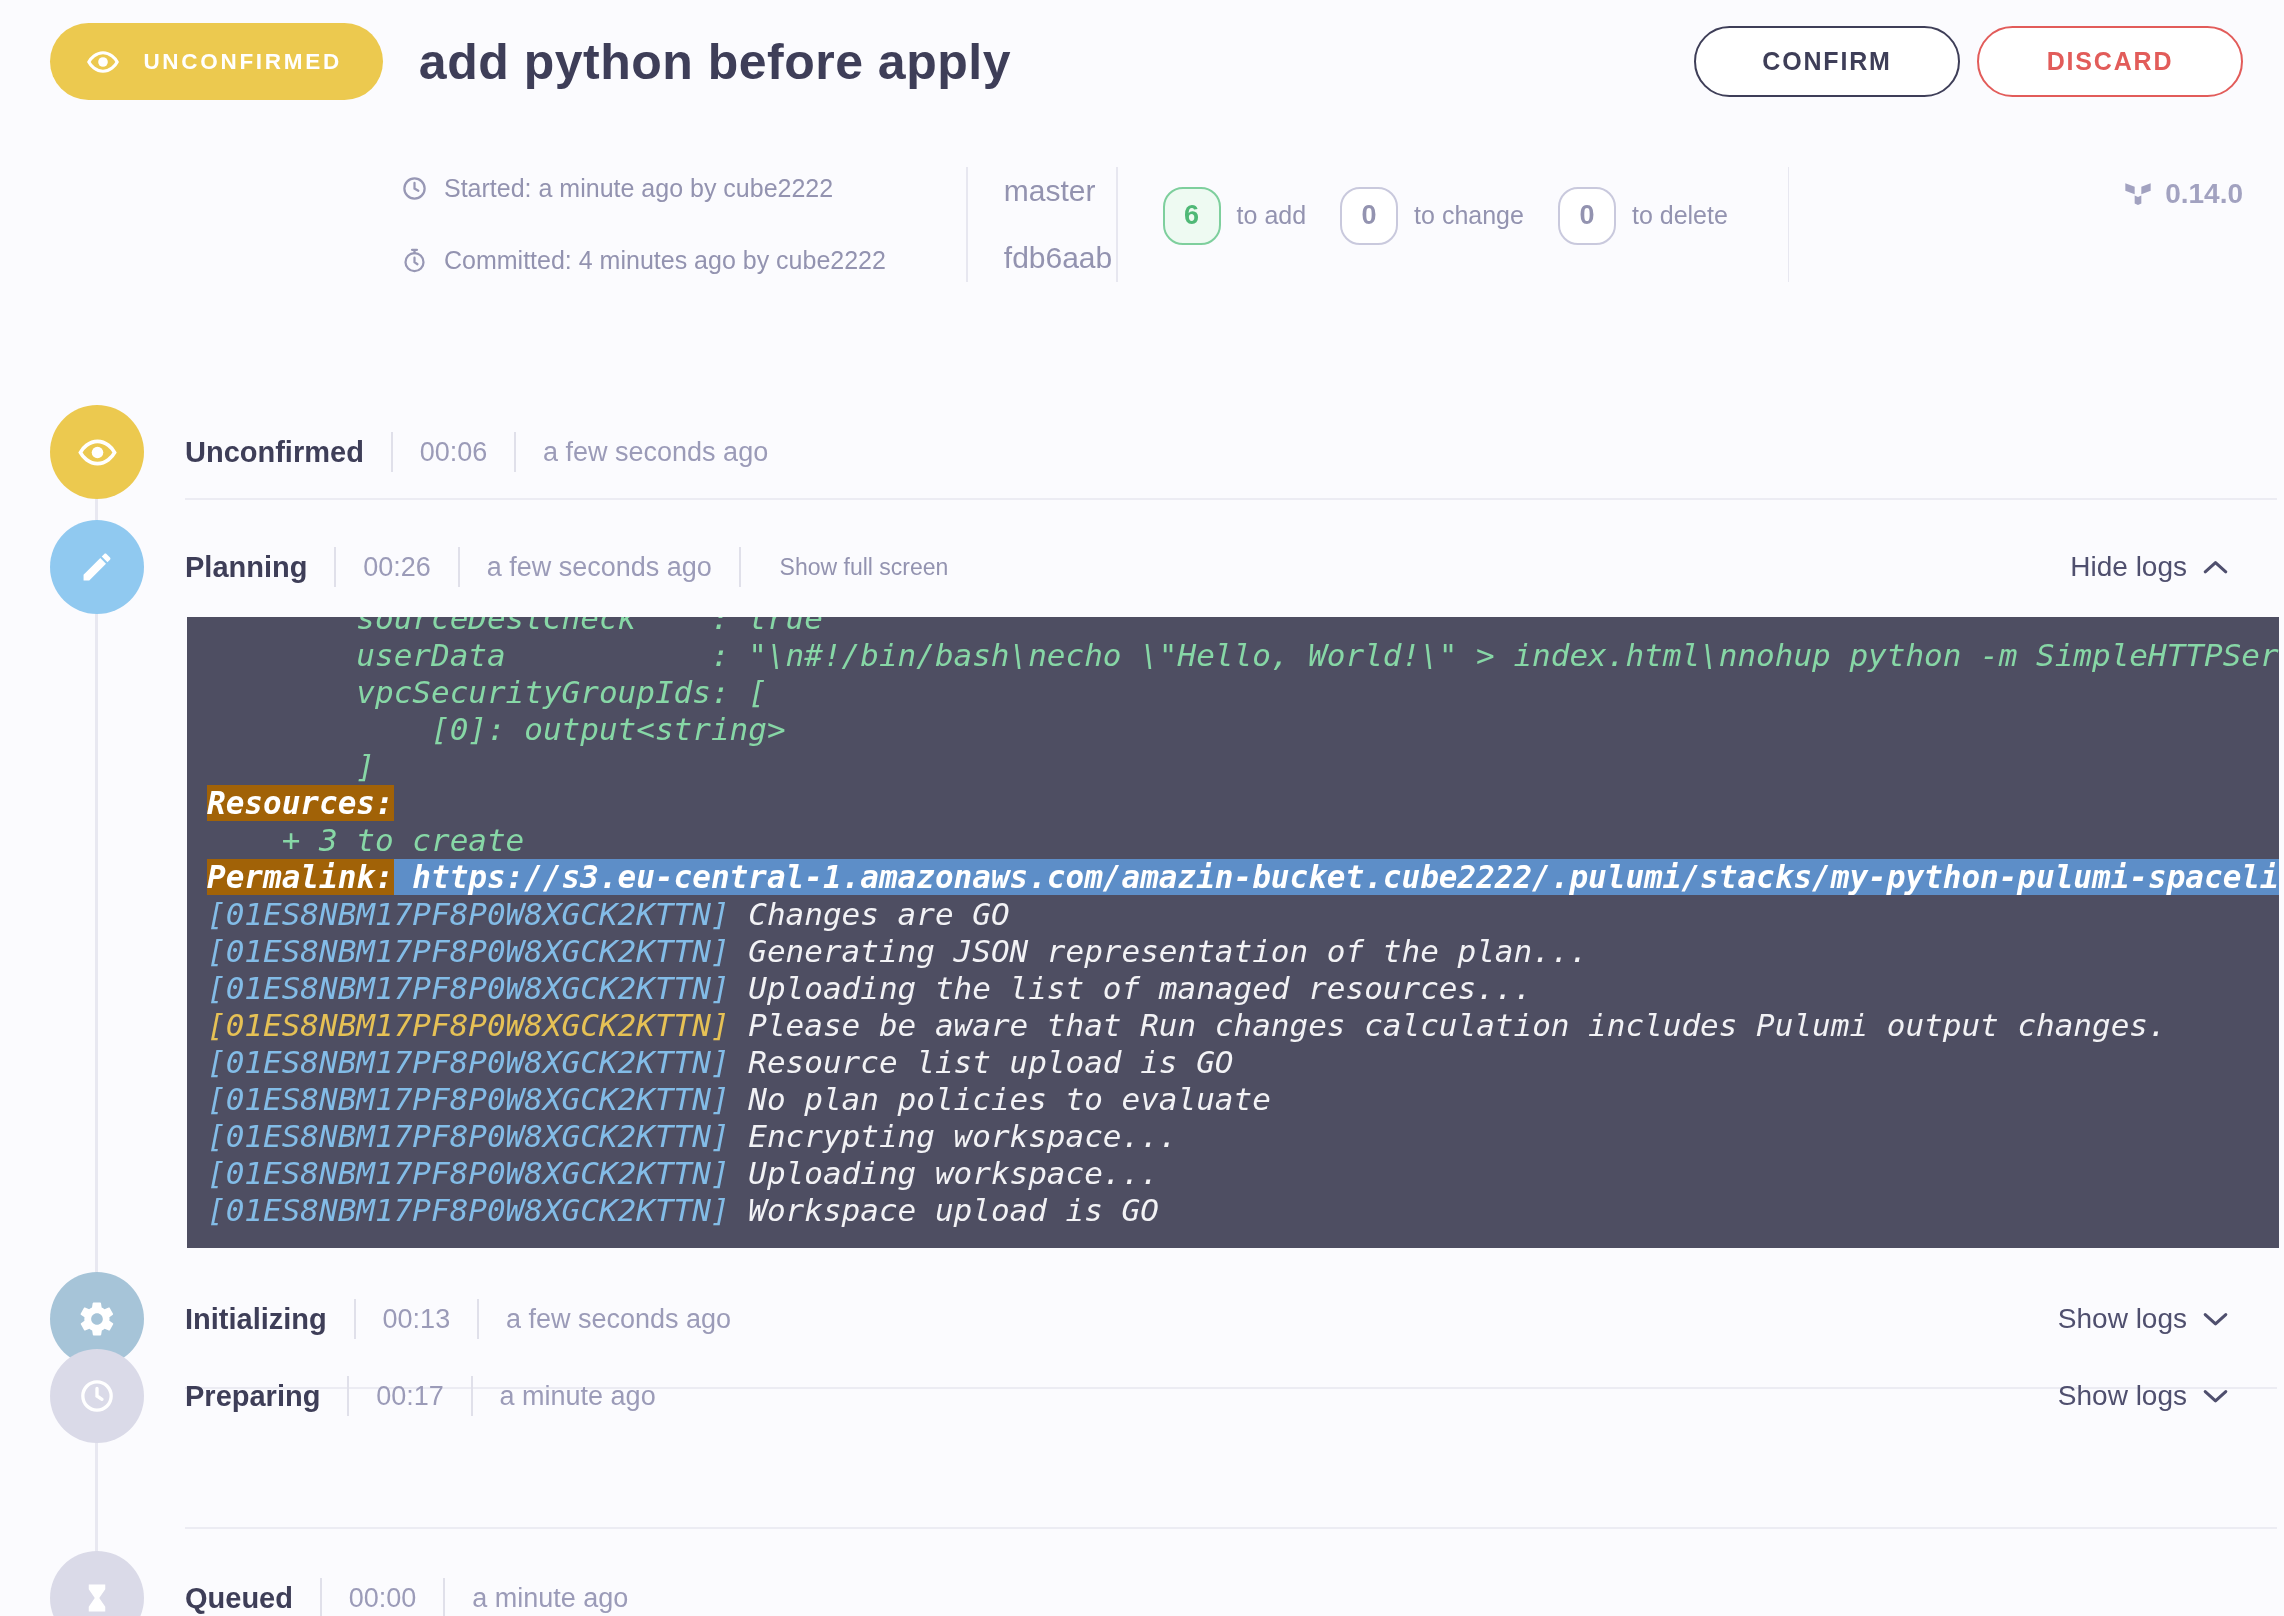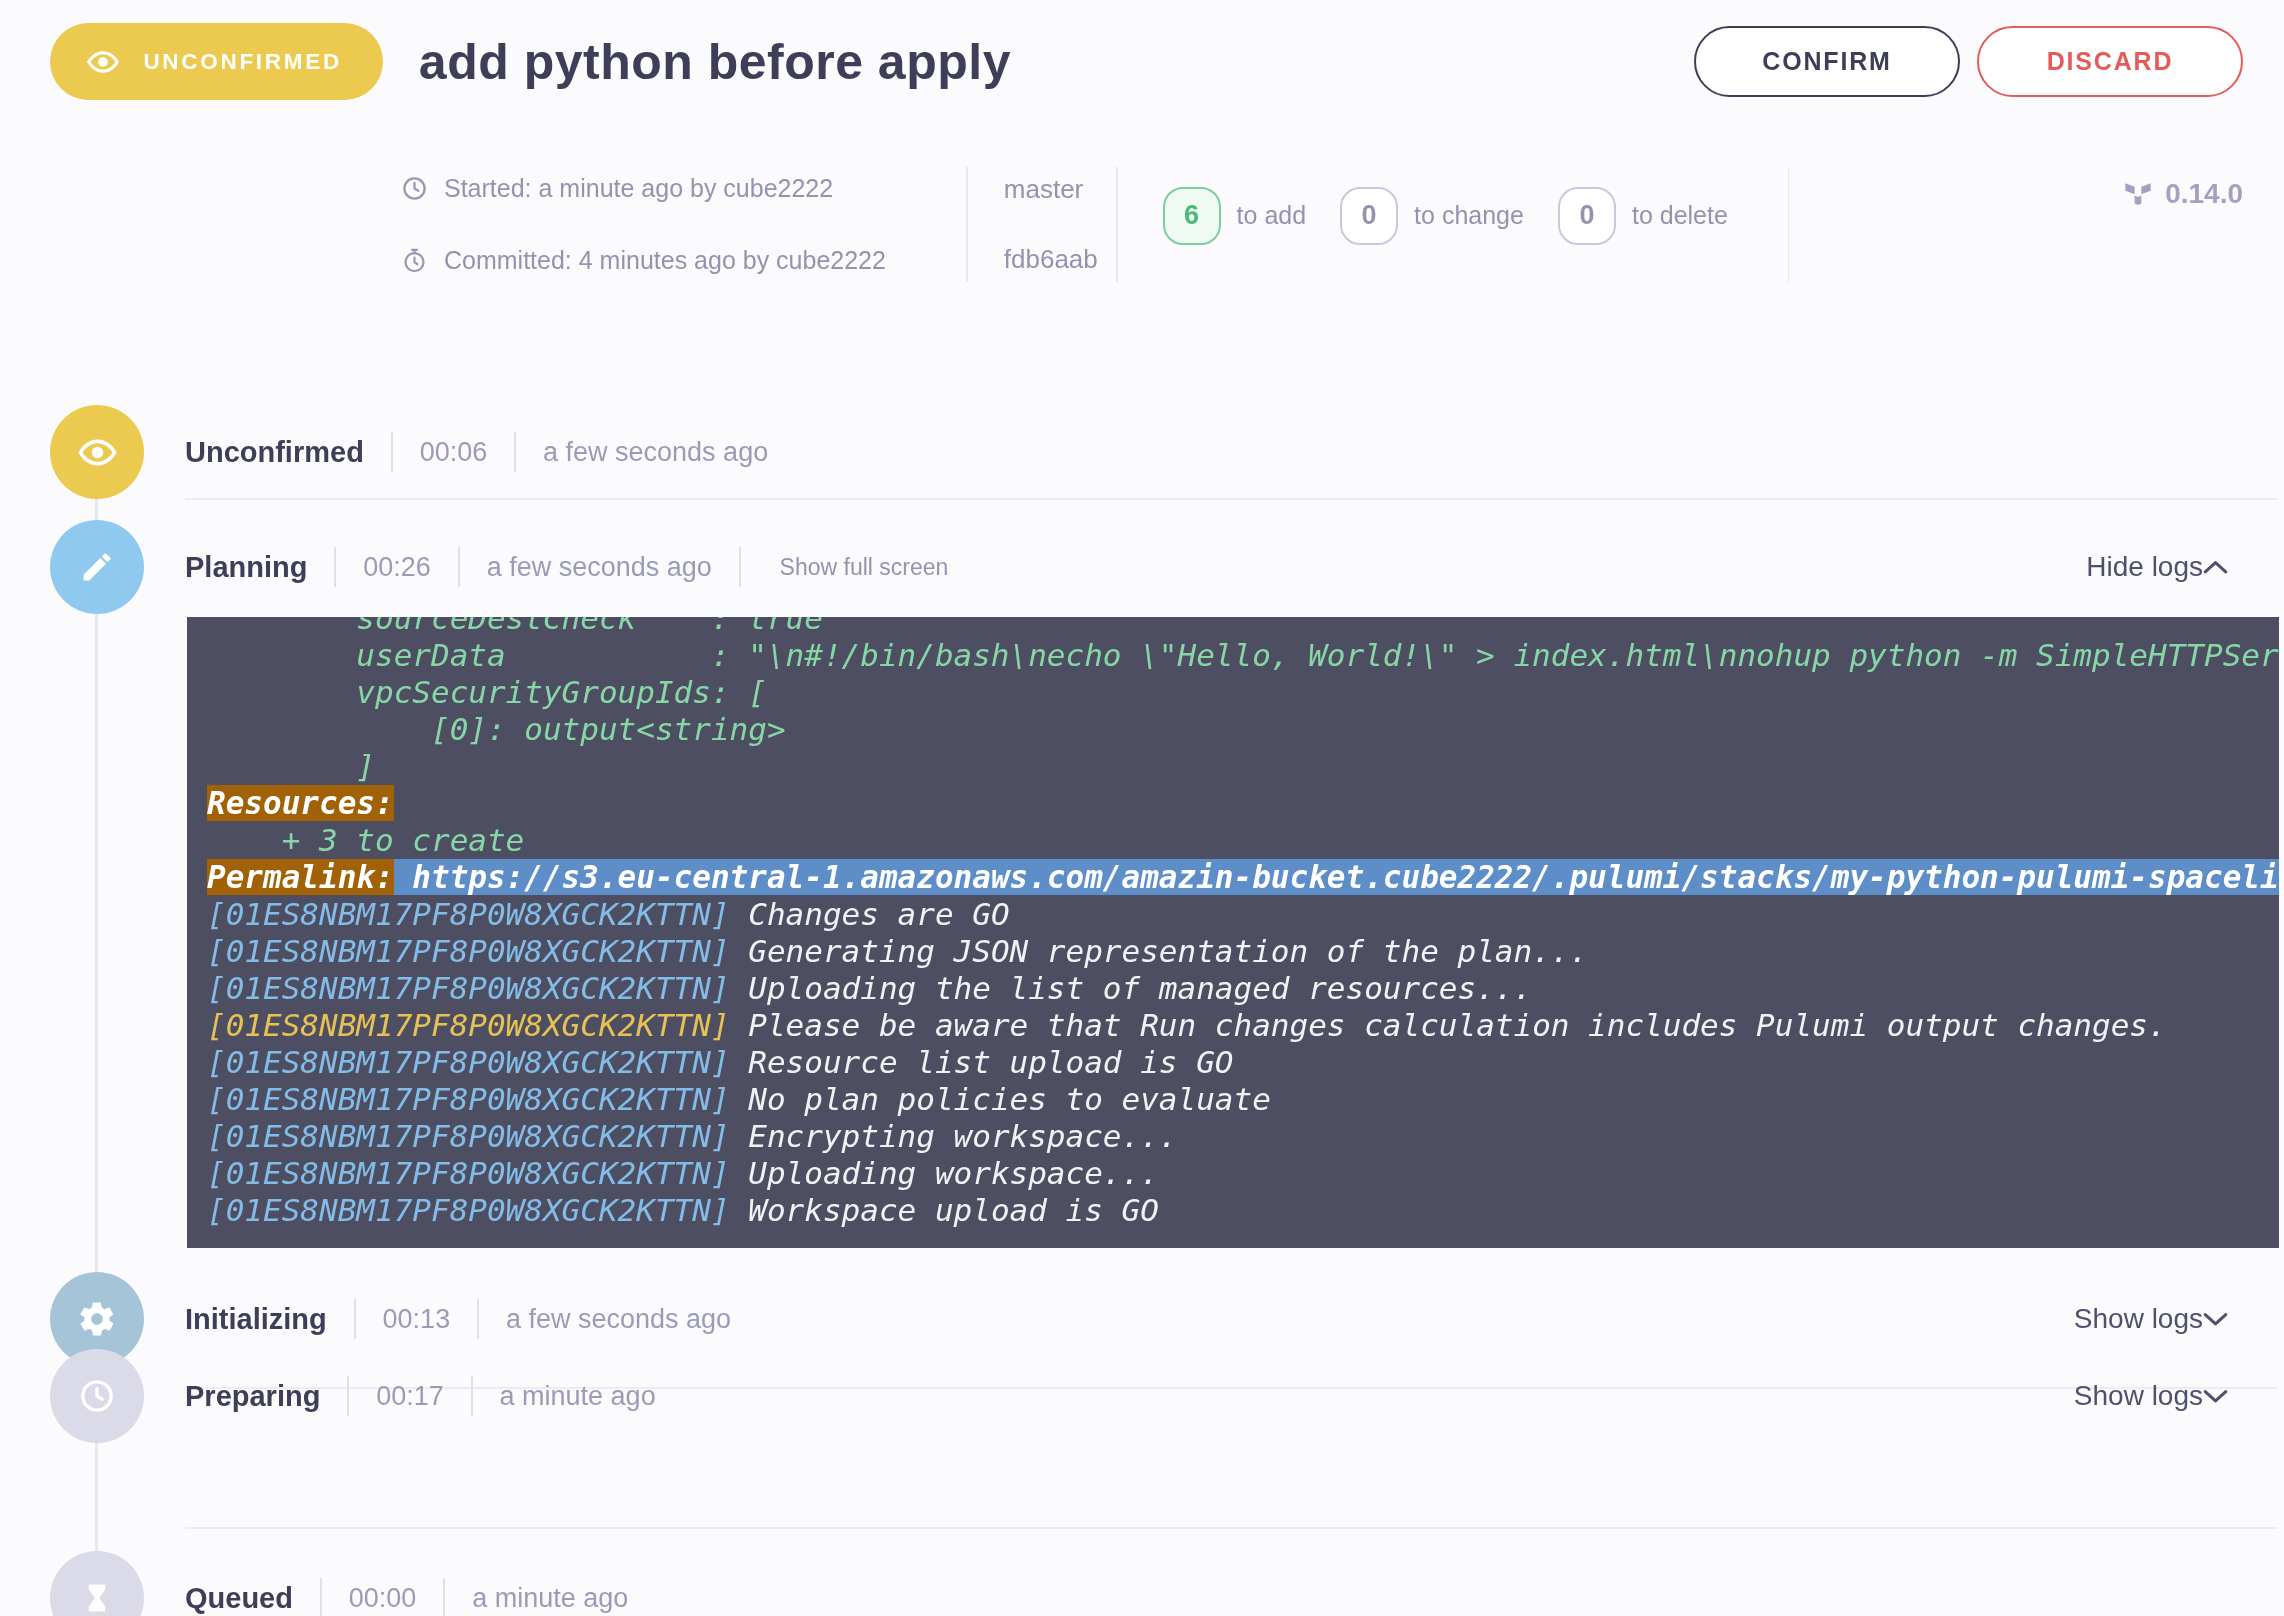--- a/index.html
+++ b/index.html
@@ -29,21 +29,21 @@
     font-family: inherit;
   }
   .btn-confirm { border:2.3px solid #3e3e58; color:#3e3e58; }
   .btn-discard { border:2.3px solid #e25c5a; color:#e25c5a; }
 
   
   .meta { position:absolute; top:167px; left:401px; right:41px; height:115px; display:flex; align-items:stretch; color:#9393b0; font-size:25px; }
   .meta-times { width:565px; display:flex; flex-direction:column; justify-content:space-between; padding:7.2px 0; }
   .meta-row { display:flex; align-items:center; gap:16px; white-space:nowrap; }
   .vdiv { width:1.8px; background:#e7e7f0; }
-  .meta-git { width:148px; display:flex; flex-direction:column; justify-content:space-between; padding:7.2px 0 7.2px 36px; font-size:26px; }
+  .meta-git { width:148px; display:flex; flex-direction:column; justify-content:space-between; padding:7.2px 0 7.2px 36px; font-size:30px; }
   .meta-changes { width:670px; display:flex; align-items:center; padding-left:45px; position:relative; top:-9px; }
   .pill {
     min-width:58px; height:58px; border-radius:20px; padding:0 12.6px;
     display:flex; align-items:center; justify-content:center;
     font-size:27px; font-weight:700;
   }
   .pill-add { border:2.3px solid #7ecf9d; background:#eefaf2; color:#4fb876; }
   .pill-neutral { border:2.3px solid #c9c9dd; background:#fff; color:#9393b0; }
   .change-label { margin:0 34px 0 16px; white-space:nowrap; }
   .meta-version { margin-left:auto; display:flex; align-items:center; gap:10.8px; align-self:flex-start; margin-top:10.8px; color:#a2a2c0; font-weight:700; font-size:28px; }
@@ -57,21 +57,21 @@
   }
   .icon-unconfirmed { background:#ecc94f; }
   .icon-planning    { background:#90c9f0; }
   .icon-initializing{ background:#a6c4d8; }
   .icon-pending     { background:#dadae8; }
   .stage-info { margin-left:185px; display:flex; align-items:center; white-space:nowrap; }
   .stage-name { font-size:29px; font-weight:700; color:#3e3e58; }
   .vsep { width:1.8px; height:40px; background:#e0e0ea; margin:0 27px; }
   .stage-duration, .stage-when { font-size:27px; color:#9b9bb8; }
   .fullscreen-link { font-size:23px; color:#9393b0; cursor:pointer; text-decoration:none;margin-left:12px; }
-  .logs-toggle { position:absolute; right:56px; display:flex; align-items:center; color:#4f4f6e; font-size:28px; cursor:pointer; }
+  .logs-toggle { position:absolute; right:56px; display:flex; align-items:center; gap:16px; color:#4f4f6e; font-size:28px; cursor:pointer; }
   .row-divider { position:absolute; left:185px; right:7.2px; height:1.8px; background:#ececf3; z-index:0; }
 
   
   .terminal {
     position:absolute; left:187px; top:617px; width:2092px; height:631px;
     background:#4e4e62; overflow:hidden; padding-left:20px; z-index:2;
     font-family:"DejaVu Sans Mono","Liberation Mono",monospace;
     font-size:31px; line-height:37px; white-space:pre; cursor:text;font-style:italic;
   }
   .term-line:first-child { margin-top:-17px; }

